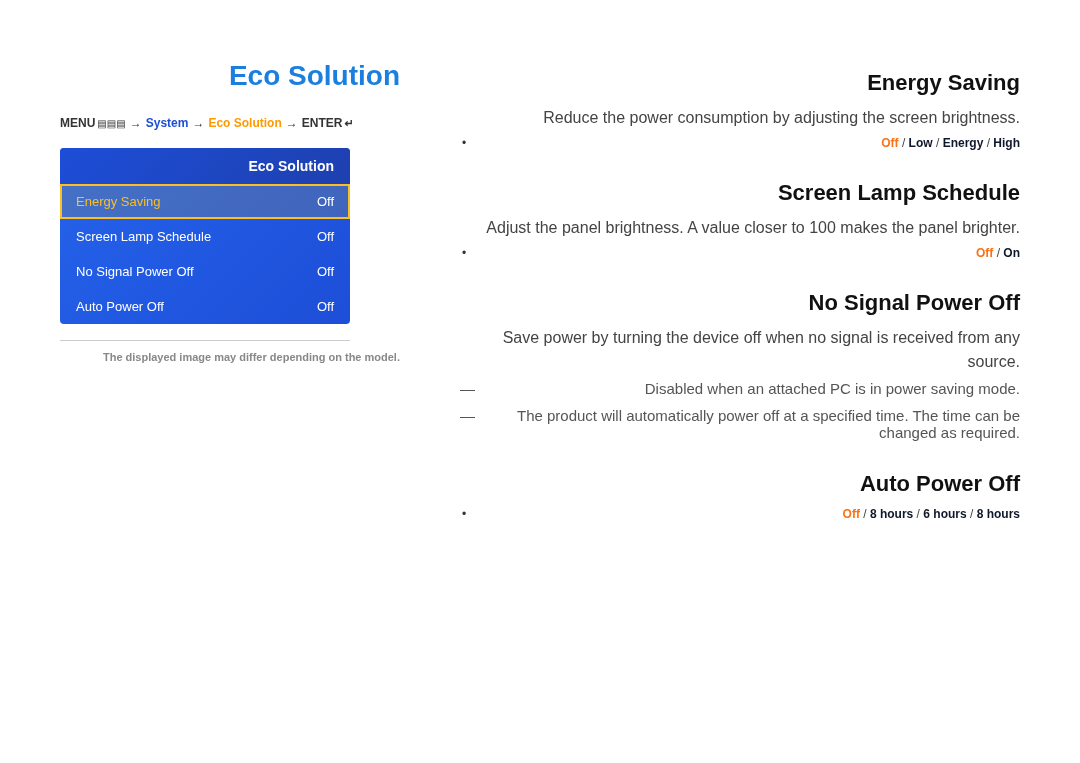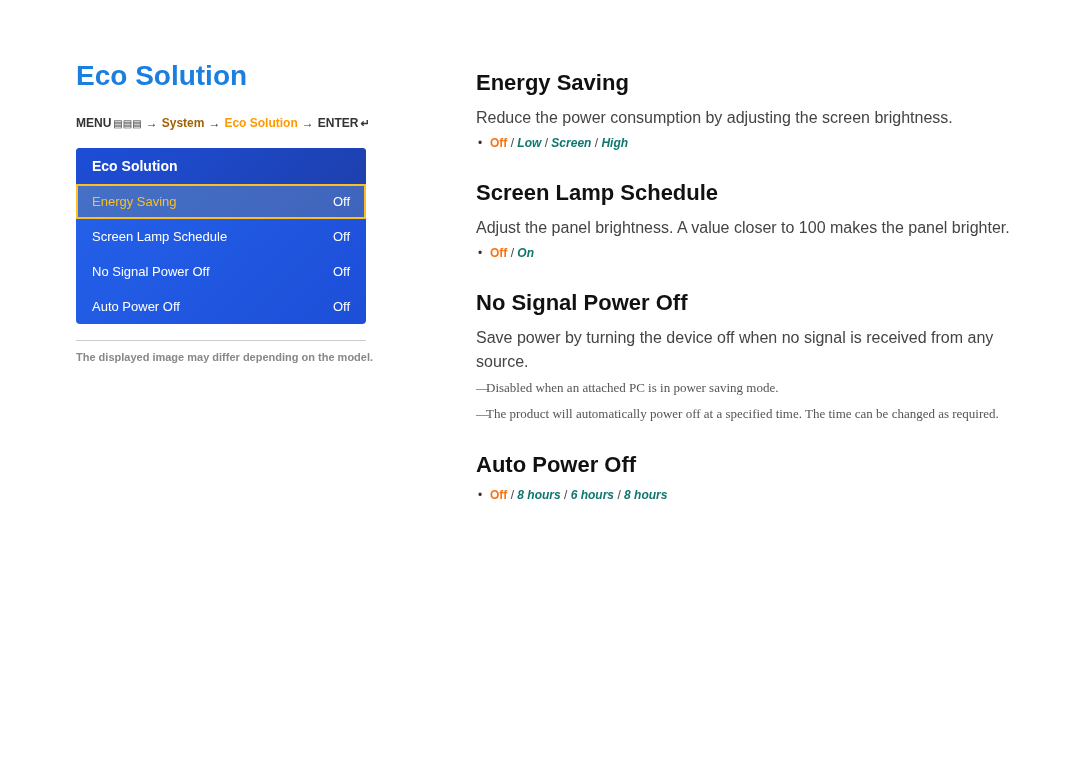--- a/index.html
+++ b/index.html
@@ -7,22 +7,23 @@
       background: #ffffff;
       font-family: 'Arial', sans-serif;
       width: 1080px;
       height: 763px;
       overflow: hidden;
       color: #333;
     }
 
     .page-container {
       display: flex;
-      padding: 60px 60px 40px 76px;
+      padding: 60px 60px 40px 60px;
       gap: 60px;
+      text-align: right;
     }
 
     
     .left-panel {
       width: 340px;
       flex-shrink: 0;
     }
 
     .page-title {
       font-size: 28px;
@@ -35,21 +36,21 @@
       font-size: 12px;
       color: #333;
       margin-bottom: 18px;
       display: flex;
       align-items: center;
       gap: 2px;
     }
 
     .breadcrumb .menu-text { font-weight: bold; }
     .breadcrumb .arrow { color: #333; margin: 0 2px; }
-    .breadcrumb .highlight { color: #a16207; font-weight: bold; }
+    .breadcrumb .highlight { color: #1d4ed8; font-weight: bold; }
     .breadcrumb .eco-highlight { color: #f90; font-weight: bold; }
 
     .menu-box {
       background: linear-gradient(135deg, #2563eb 0%, #1d4ed8 100%);
       border-radius: 4px;
       overflow: hidden;
       width: 290px;
     }
 
     .menu-header {
@@ -127,30 +128,29 @@
       position: relative;
     }
 
     .options-line::before {
       content: '•';
       position: absolute;
       left: -12px;
     }
 
     .opt-off { color: #f97316; font-weight: bold; }
-    .opt-normal { color: #0f766e; font-weight: bold; font-style: italic; }
+    .opt-normal { color: #0f172a; font-weight: bold; }
     .opt-separator { color: #444; font-weight: normal; }
 
     .note-line {
-      font-size: 13px;
+      font-size: 15px;
       color: #555;
       margin-top: 4px;
       padding-left: 10px;
       position: relative;
-      font-family: Liberation Serif, serif;
     }
 
     .note-line::before {
       content: '—';
       position: absolute;
       left: 0;
     }
   </style>
 </head>
 <body>
@@ -196,21 +196,21 @@
     <div class="divider-line"></div>
     <p class="disclaimer">The displayed image may differ depending on the model.</p>
   </div>
 
   <div class="right-panel">
 
     <div class="section">
       <h2 class="section-title">Energy Saving</h2>
       <p class="section-desc">Reduce the power consumption by adjusting the screen brightness.</p>
       <p class="options-line">
-        <span class="opt-off">Off</span><span class="opt-separator"> / </span><span class="opt-normal">Low</span><span class="opt-separator"> / </span><span class="opt-normal">Screen</span><span class="opt-separator"> / </span><span class="opt-normal">High</span>
+        <span class="opt-off">Off</span><span class="opt-separator"> / </span><span class="opt-normal">Low</span><span class="opt-separator"> / </span><span class="opt-normal">Energy</span><span class="opt-separator"> / </span><span class="opt-normal">High</span>
       </p>
     </div>
 
     <div class="section">
       <h2 class="section-title">Screen Lamp Schedule</h2>
       <p class="section-desc">Adjust the panel brightness. A value closer to 100 makes the panel brighter.</p>
       <p class="options-line">
         <span class="opt-off">Off</span><span class="opt-separator"> / </span><span class="opt-normal">On</span>
       </p>
     </div>

